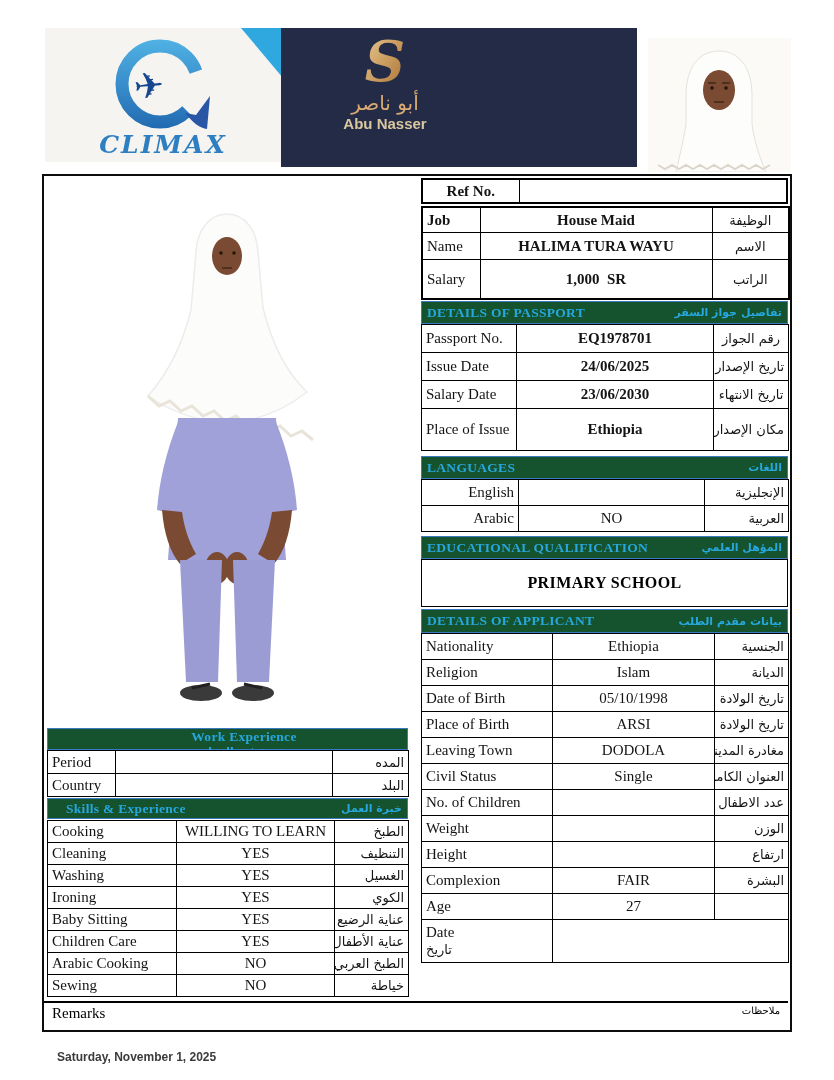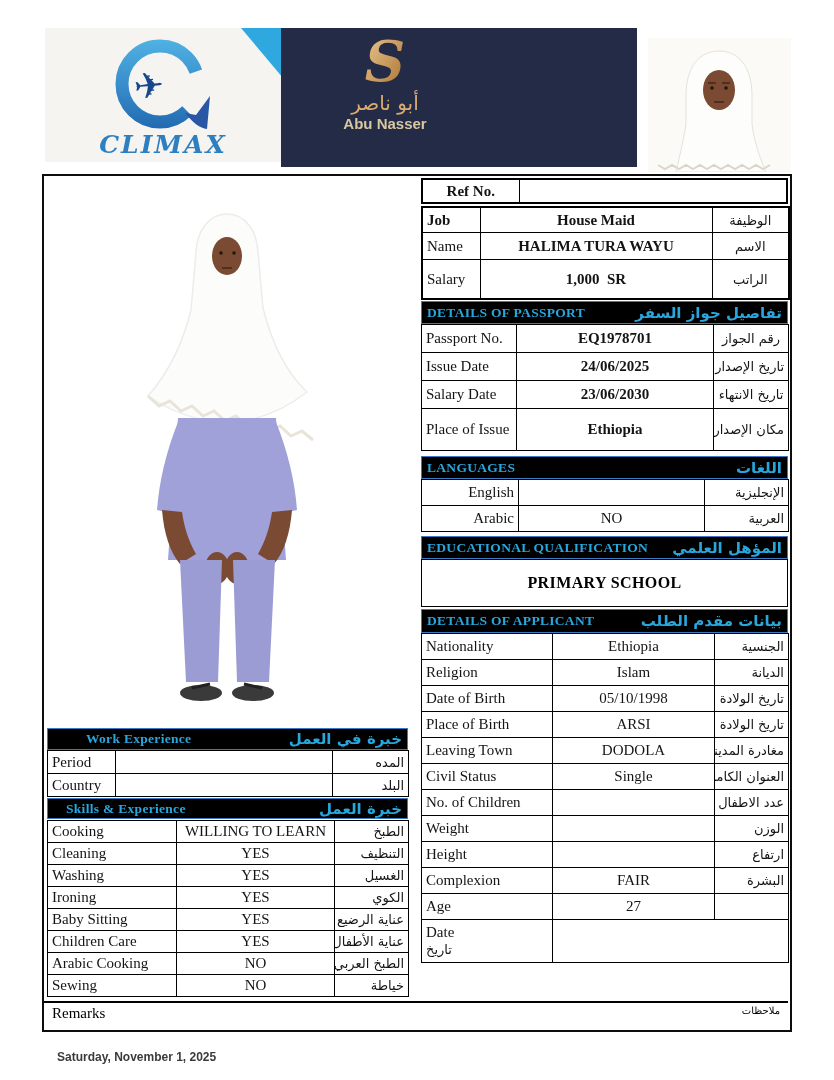--- a/index.html
+++ b/index.html
@@ -31,24 +31,24 @@
   td.val{text-align:center;font-weight:bold;}
   td.valn{text-align:center;font-weight:normal;}
   td.ar{font-family:"DejaVu Sans",sans-serif;font-size:13px;direction:rtl;text-align:right;}
   td.arc{font-family:"DejaVu Sans",sans-serif;font-size:13px;direction:rtl;text-align:center;}
   td.wrap{white-space:normal;line-height:17px;}
   tr.r22 td{height:21px;} tr.r23 td{height:22px;} tr.r26 td{height:24px;}
   tr.r27 td{height:25px;} tr.r28 td{height:26px;} tr.r29 td{height:27px;}
   tr.r40 td{height:38px;} tr.r43 td{height:41px;} tr.r44 td{height:42px;}
 
   
-  .band{position:absolute;background:#000000;border:1px solid #3a7ac2;display:flex;
+  .band{position:absolute;background:#14532d;border:1px solid #3a7ac2;display:flex;
         justify-content:space-between;align-items:center;padding:0 5px;box-sizing:border-box;}
   .band .ben{font-family:"Liberation Serif",serif;font-weight:bold;font-size:13.5px;color:#27a7de;letter-spacing:.3px;}
-  .band .bar{font-family:"DejaVu Sans",sans-serif;font-weight:bold;font-size:15px;color:#27a7de;direction:rtl;}
+  .band .bar{font-family:"DejaVu Sans",sans-serif;font-weight:bold;font-size:11px;color:#27a7de;direction:rtl;}
 
   .edu-box{position:absolute;left:421px;top:559px;width:367px;height:48px;border:1px solid #000;
            box-sizing:border-box;display:flex;align-items:center;justify-content:center;
            font-weight:bold;font-size:16px;letter-spacing:.4px;}
 
   .remarks-row{position:absolute;left:44px;top:1001px;width:744px;height:27px;border-top:2px solid #000;
                display:flex;justify-content:space-between;align-items:flex-start;padding:2px 8px;box-sizing:border-box;}
   .remarks-en{font-size:15px;}
   .remarks-ar{font-family:Liberation Serif, serif;font-size:10px;direction:rtl;}
 
@@ -305,21 +305,21 @@
     <tr class="r44">
       <td class="lbl wrap">
         <div>Date</div>
         <div style="font-family:'DejaVu Sans',sans-serif;font-size:13px;" dir="rtl">تاريخ</div>
       </td>
       <td class="valn" colspan="2"></td>
     </tr>
   </tbody>
     </table>
 
-  <div class="band" style="left:47px;top:728px;width:361px;height:22px;padding-left:38px;">
+  <div class="band" style="left:47px;top:728px;width:361px;height:22px;padding-left:38px;flex-direction:column;">
     <span class="ben">Work Experience</span>
     <span class="bar">خبرة في العمل</span>
   </div>
   <table style="left:47px;top:750px;width:361px;">
     <colgroup>
         <col style="width:68px">
         <col style="width:217px">
         <col style="width:76px">
       </colgroup>
     <tbody>

